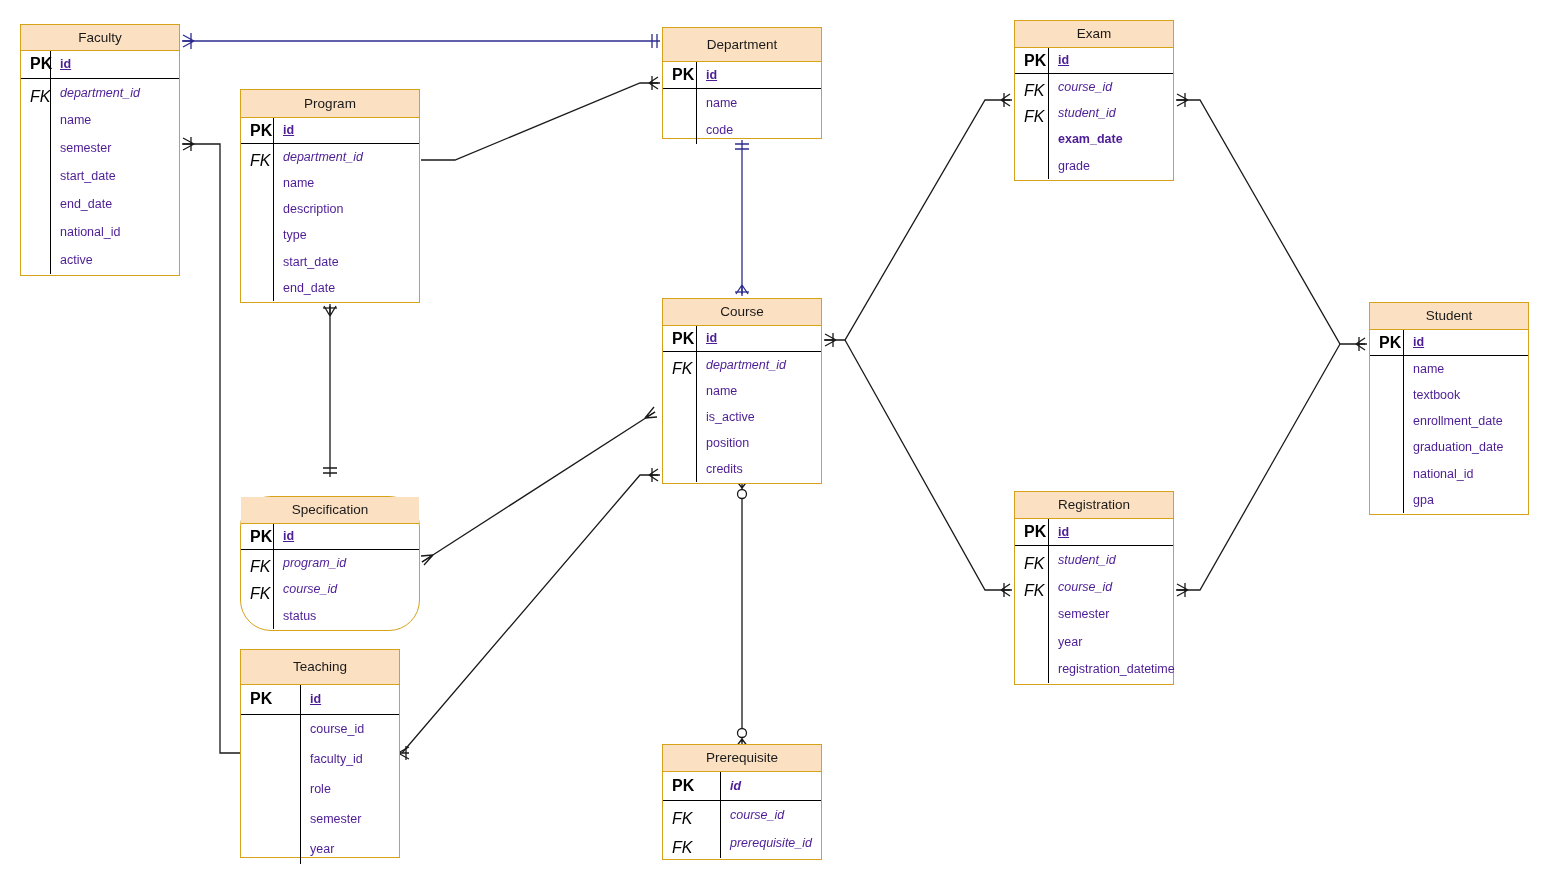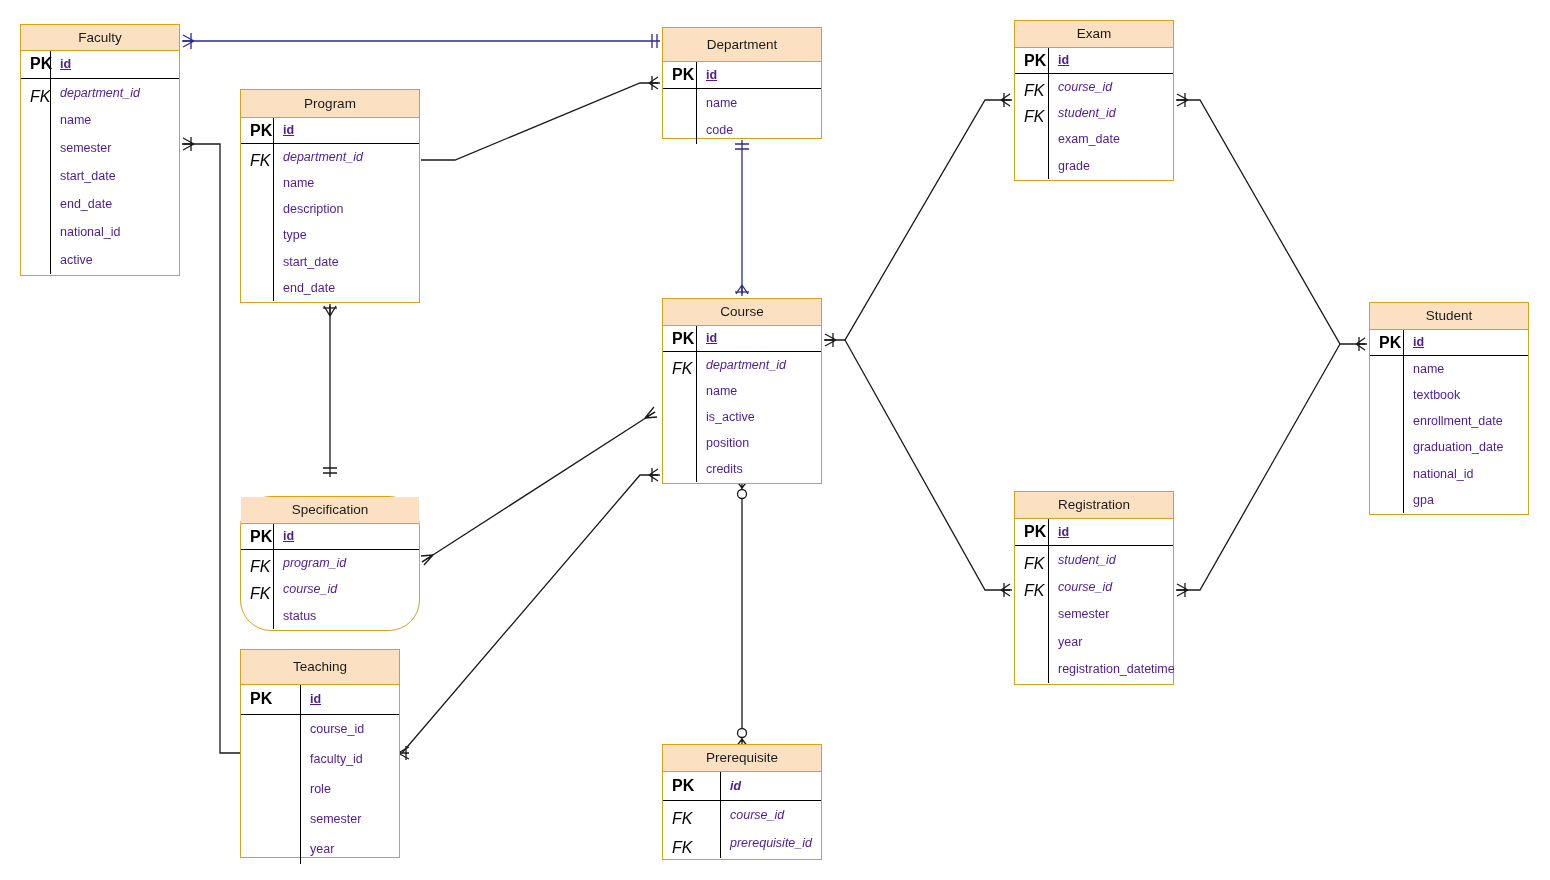--- a/index.html
+++ b/index.html
@@ -279,21 +279,21 @@
             <span class="attr-name pk">id</span>
           </div>
           <div class="attr-row" style="height: 26.2px;">
             <span class="attr-key fk" style="width: 34px;">FK</span>
             <span class="attr-name fk">course_id</span>
           </div>
           <div class="attr-row" style="height: 26.2px;">
             <span class="attr-key fk" style="width: 34px;">FK</span>
             <span class="attr-name fk">student_id</span>
           </div>
-          <div class="attr-row" style="height: 26.2px;">
+          <div class="attr-row" style="height: 26.2px; font-weight: bold;">
             <span class="attr-key" style="width: 34px;"></span>
             <span class="attr-name">exam_date</span>
           </div>
           <div class="attr-row" style="height: 26.2px;">
             <span class="attr-key" style="width: 34px;"></span>
             <span class="attr-name">grade</span>
           </div>
         </div>
       </div>
       <div class="entity" style="left: 662px; top: 298px; width: 160px; height: 186px;">

